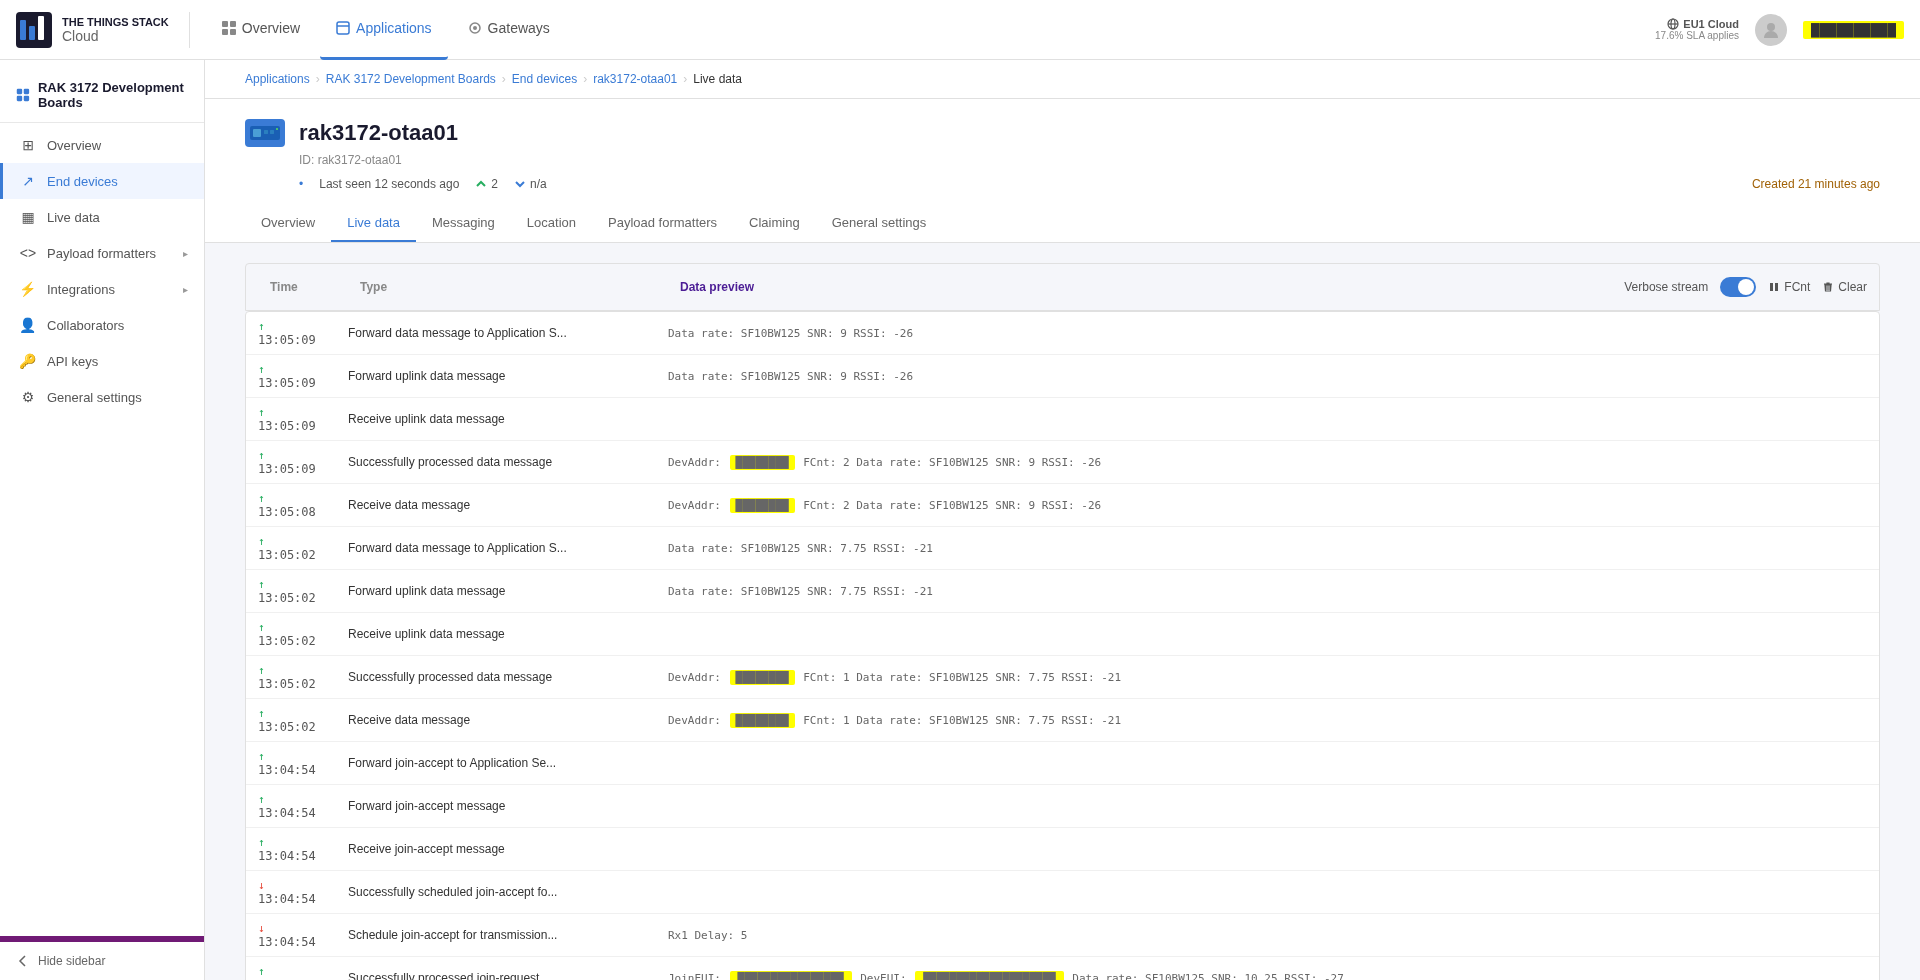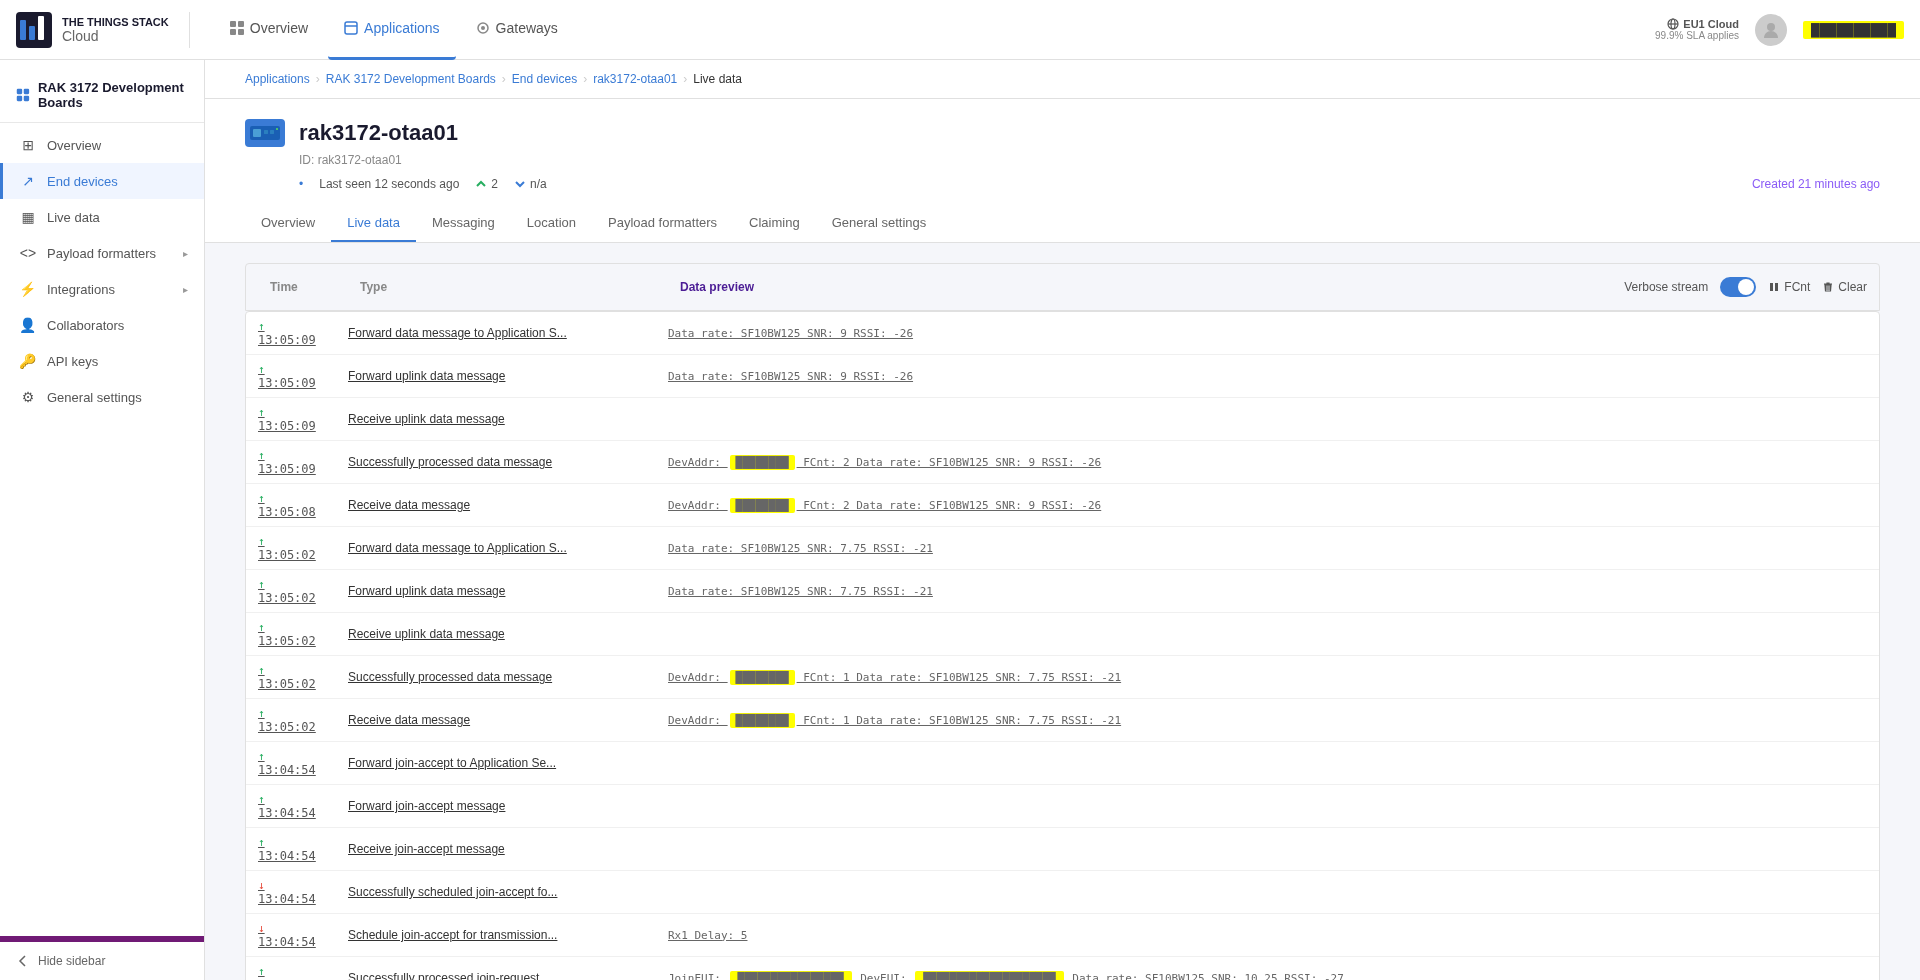--- a/index.html
+++ b/index.html
@@ -2,21 +2,21 @@
 <html><head>
   <meta charset="utf-8">
   <style>
     * { box-sizing: border-box; margin: 0; padding: 0; }
     body { font-family: -apple-system, BlinkMacSystemFont, 'Segoe UI', sans-serif; font-size: 13px; background: #f5f6fa; color: #333; height: 980px; overflow: hidden; }
 
     
     .top-nav {
       display: flex; align-items: center; height: 60px;
       background: #fff; border-bottom: 1px solid #e0e0e0;
-      padding: 0 16px; gap: 8px;
+      padding: 0 16px; gap: 0;
     }
     .top-nav .logo-area {
       display: flex; align-items: center; gap: 10px;
       padding-right: 20px; border-right: 1px solid #e0e0e0; margin-right: 16px;
     }
     .logo-icon { width: 36px; height: 36px; }
     .logo-text { display: flex; flex-direction: column; }
     .logo-text .brand { font-size: 11px; font-weight: 700; color: #1a1a2e; }
     .logo-text .sub { font-size: 14px; color: #666; }
     .nav-items { display: flex; align-items: center; gap: 4px; flex: 1; }
@@ -61,21 +61,21 @@
 
     
     .device-header { background: #fff; padding: 20px 40px 0; border-bottom: 1px solid #e0e0e0; }
     .device-title-row { display: flex; align-items: center; gap: 14px; margin-bottom: 6px; }
     .device-icon { width: 40px; height: 28px; background: #3a7bd5; border-radius: 4px; display: flex; align-items: center; justify-content: center; }
     .device-name { font-size: 22px; font-weight: 700; color: #1a1a2e; }
     .device-id { font-size: 12px; color: #888; margin-bottom: 10px; margin-left: 54px; }
     .device-meta { display: flex; align-items: center; gap: 16px; margin-bottom: 14px; margin-left: 54px; }
     .device-meta .last-seen { font-size: 12px; color: #555; }
     .device-meta .badge { display: flex; align-items: center; gap: 4px; font-size: 12px; color: #555; }
-    .device-meta .created { font-size: 12px; color: #8b5cf6; margin-left: auto; margin-right: 0; }
+    .device-meta .created { font-size: 12px; color: #a16207; margin-left: auto; margin-right: 0; }
     .device-tabs { display: flex; gap: 0; }
     .device-tab {
       padding: 10px 16px; cursor: pointer; font-size: 13px; color: #666;
       border-bottom: 2px solid transparent;
     }
     .device-tab.active { color: #3a7bd5; border-bottom: 2px solid #3a7bd5; font-weight: 500; }
 
     
     .live-data-section { padding: 20px 40px; }
     .col-time { width: 90px; font-size: 12px; font-weight: 600; color: #888; padding: 8px 12px; }
@@ -84,21 +84,21 @@
     .table-controls { margin-left: auto; display: flex; align-items: center; gap: 12px; }
     .verbose-label { font-size: 12px; color: #555; }
     .toggle { width: 36px; height: 20px; background: #3a7bd5; border-radius: 10px; position: relative; cursor: pointer; }
     .toggle::after { content: ''; position: absolute; width: 16px; height: 16px; background: #fff; border-radius: 50%; top: 2px; right: 2px; }
     .pause-btn { display: flex; align-items: center; gap: 4px; font-size: 12px; color: #555; cursor: pointer; background: none; border: none; }
     .clear-btn { display: flex; align-items: center; gap: 4px; font-size: 12px; color: #555; cursor: pointer; background: none; border: none; }
 
     .data-table { width: 100%; background: #fff; border: 1px solid #e0e0e0; border-radius: 4px; }
     .data-row { display: flex; align-items: center; border-bottom: 1px solid #f0f0f0; }
     .data-row:last-child { border-bottom: none; }
-    .cell { padding: 7px 12px; font-size: 12px; text-decoration: underline; }
+    .cell { padding: 7px 12px; font-size: 12px; }
     .cell-time { width: 90px; color: #555; font-family: monospace; }
     .cell-type { width: 320px; color: #333; display: flex; align-items: center; gap: 6px; }
     .cell-preview { flex: 1; color: #666; font-family: monospace; font-size: 11px; }
     .arrow-up { color: #27ae60; font-size: 11px; }
     .arrow-down { color: #e74c3c; font-size: 11px; }
     .yellow-badge { background: #ffff00; padding: 1px 6px; border-radius: 2px; font-size: 11px; display: inline-block; margin: 0 2px; }
     .yellow-badge-long { background: #ffff00; padding: 1px 8px; border-radius: 2px; font-size: 11px; display: inline-block; margin: 0 2px; }
 
     
     .controls-row {
@@ -152,21 +152,21 @@
   <div class="nav-right">
     <div class="cloud-info">
       <div class="eu">
         <svg width="12" height="12" viewBox="0 0 12 12">
             <circle cx="6" cy="6" r="5" fill="none" stroke="#555" stroke-width="1.2"></circle>
             <ellipse cx="6" cy="6" rx="2" ry="5" fill="none" stroke="#555" stroke-width="1.2"></ellipse>
             <line x1="1" y1="6" x2="11" y2="6" stroke="#555" stroke-width="1.2"></line>
           </svg>
         <span>EU1 Cloud</span>
       </div>
-      <span style="font-size:10px;color:#888;">99.9% SLA applies</span>
+      <span style="font-size:10px;color:#888;">17.6% SLA applies</span>
     </div>
     <div class="avatar">
       <svg width="20" height="20" viewBox="0 0 20 20">
           <circle cx="10" cy="7" r="4" fill="#aaa"></circle>
           <path d="M3 18c0-3.9 3.1-7 7-7s7 3.1 7 7" fill="#aaa"></path>
         </svg>
     </div>
     <span class="user-name">██████████</span>
   </div>
 </div>

